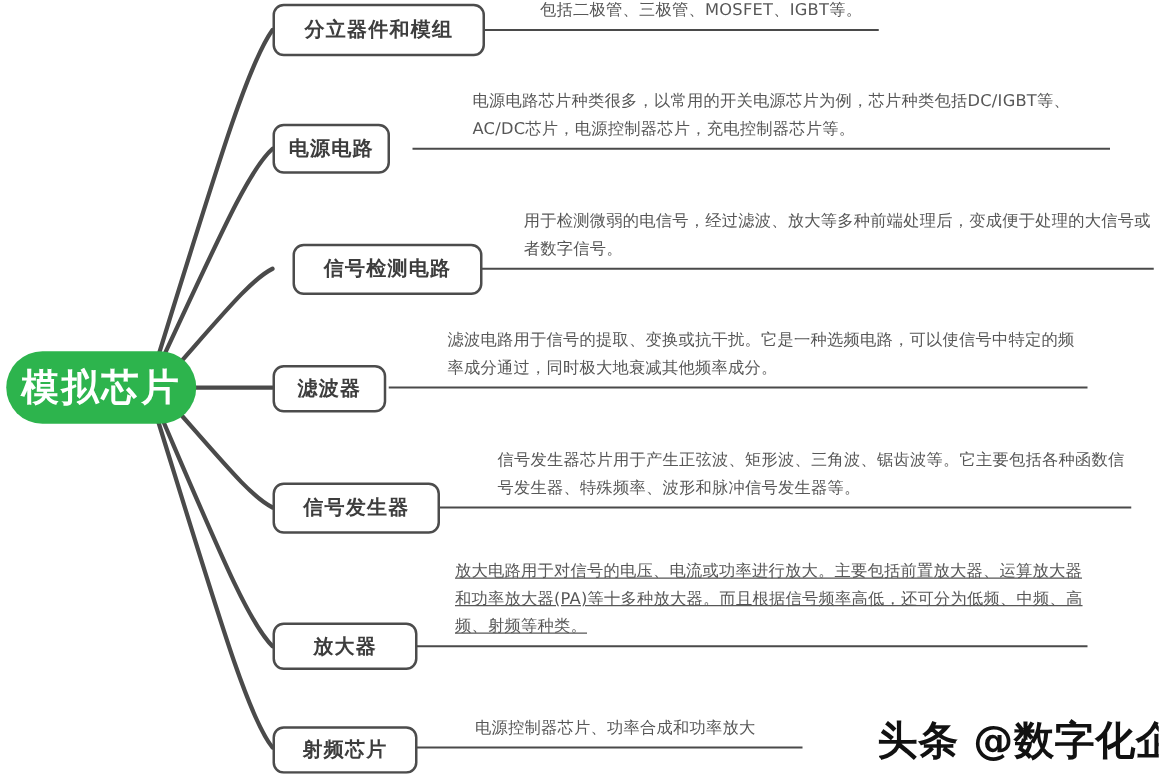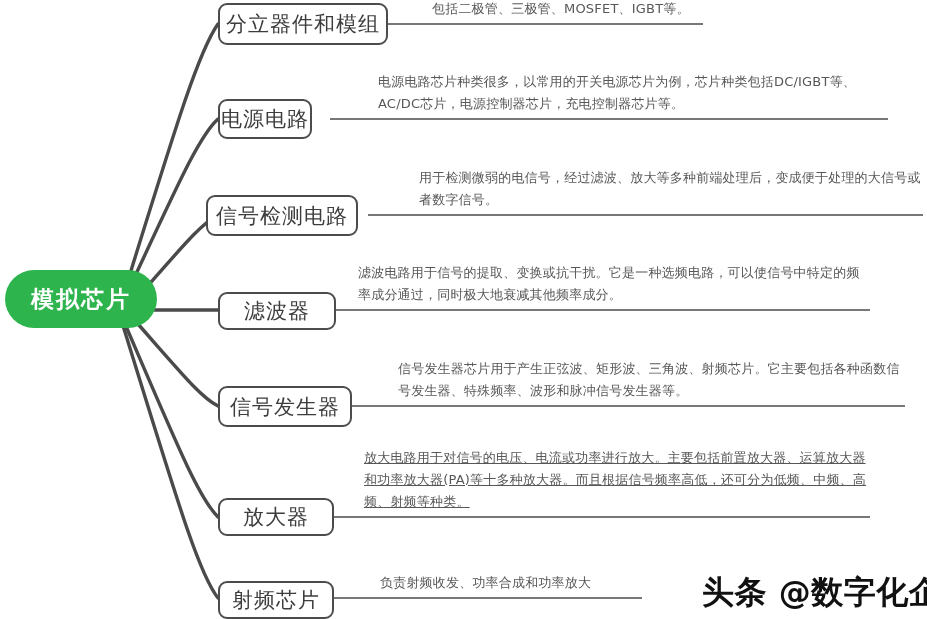--- a/index.html
+++ b/index.html
@@ -14,31 +14,31 @@
     --page_bg:#ffffff;
   }
   *{margin:0;padding:0;box-sizing:border-box;}
   html,body{width:927px;height:619px;background:var(--page_bg);overflow:hidden;}
   body{font-family:"DejaVu Sans","Liberation Sans",sans-serif;}
   .canvas{position:relative;width:927px;height:619px;background:var(--page_bg);}
   .wires{position:absolute;left:0;top:0;width:927px;height:619px;}
   .wires path.curve{fill:none;stroke:var(--line);stroke-width:3.4;stroke-linecap:round;}
   .wires line.underline{stroke:var(--line);stroke-width:1.5;}
   .root-node{
-    position:absolute;left:5px;top:270px;width:152px;height:58px;
+    position:absolute;left:5px;top:281px;width:152px;height:58px;
     background:var(--root_bg);border-radius:29px;
     display:flex;align-items:center;justify-content:center;
-    color:var(--root_text);font-size:23px;font-weight:bold;letter-spacing:2px;
+    color:var(--root_text);font-size:30px;font-weight:bold;letter-spacing:2px;
     z-index:3;
   }
   .branch-node{
     position:absolute;background:var(--box_bg);
     border:2.4px solid var(--box_border);border-radius:9px;
     display:flex;align-items:center;justify-content:center;
-    color:var(--box_text);font-size:21px;font-weight:normal;letter-spacing:1px;
+    color:var(--box_text);font-size:16px;font-weight:bold;letter-spacing:1px;
     z-index:2;
   }
   .branch-desc{
     position:absolute;color:var(--desc_text);
     font-size:13px;line-height:22px;letter-spacing:0.2px;
     text-align:left;z-index:2;
   }
   .nowrap{white-space:nowrap;}
   .watermark{
     position:absolute;left:702px;top:571px;width:225px;
@@ -73,39 +73,39 @@
   <div class="root-node">
     <span>模拟芯片</span>
   </div>
 
   <div class="branch-node" style="left:218px;top:3px;width:170px;height:42px;">
     <span>分立器件和模组</span>
   </div>
   <div class="branch-node" style="left:218px;top:99px;width:94px;height:40px;">
     <span>电源电路</span>
   </div>
-  <div class="branch-node" style="left:206px;top:195px;width:152px;height:41px;">
+  <div class="branch-node" style="left:234px;top:195px;width:152px;height:41px;">
     <span>信号检测电路</span>
   </div>
-  <div class="branch-node" style="left:218px;top:292px;width:118px;height:38px;">
+  <div class="branch-node" style="left:218px;top:292px;width:91px;height:38px;">
     <span>滤波器</span>
   </div>
   <div class="branch-node" style="left:218px;top:386px;width:134px;height:41px;">
     <span>信号发生器</span>
   </div>
   <div class="branch-node" style="left:218px;top:498px;width:116px;height:38px;">
     <span>放大器</span>
   </div>
   <div class="branch-node" style="left:218px;top:581px;width:116px;height:38px;">
     <span>射频芯片</span>
   </div>
 
   <div class="branch-desc nowrap" style="left:432px;bottom:599px;">包括二极管、三极管、MOSFET、IGBT等。</div>
   <div class="branch-desc" style="left:378px;bottom:504px;width:508px;">电源电路芯片种类很多，以常用的开关电源芯片为例，芯片种类包括DC/IGBT等、AC/DC芯片，电源控制器芯片，充电控制器芯片等。</div>
   <div class="branch-desc" style="left:419px;bottom:408px;width:502px;">用于检测微弱的电信号，经过滤波、放大等多种前端处理后，变成便于处理的大信号或者数字信号。</div>
   <div class="branch-desc" style="left:358px;bottom:313px;width:508px;">滤波电路用于信号的提取、变换或抗干扰。它是一种选频电路，可以使信号中特定的频率成分通过，同时极大地衰减其他频率成分。</div>
-  <div class="branch-desc" style="left:398px;bottom:217px;width:505px;">信号发生器芯片用于产生正弦波、矩形波、三角波、射频芯片。它主要包括各种函数信号发生器、特殊频率、波形和脉冲信号发生器等。</div>
+  <div class="branch-desc" style="left:398px;bottom:217px;width:505px;">信号发生器芯片用于产生正弦波、矩形波、三角波、锯齿波等。它主要包括各种函数信号发生器、特殊频率、波形和脉冲信号发生器等。</div>
   <div class="branch-desc" style="left:364px;bottom:106px;width:504px;text-decoration:underline;">放大电路用于对信号的电压、电流或功率进行放大。主要包括前置放大器、运算放大器和功率放大器(PA)等十多种放大器。而且根据信号频率高低，还可分为低频、中频、高频、射频等种类。</div>
-  <div class="branch-desc nowrap" style="left:380px;bottom:25px;">负责射频收发、功率合成和功率放大</div>
+  <div class="branch-desc nowrap" style="left:380px;bottom:25px;">电源控制器芯片、功率合成和功率放大</div>
 
   <div class="watermark">头条 @数字化企业</div>
 
 </div>
 
 </body></html>

